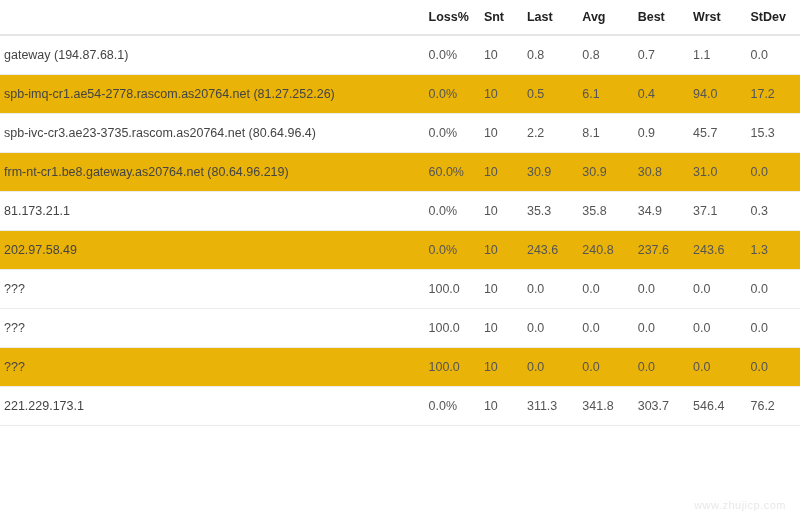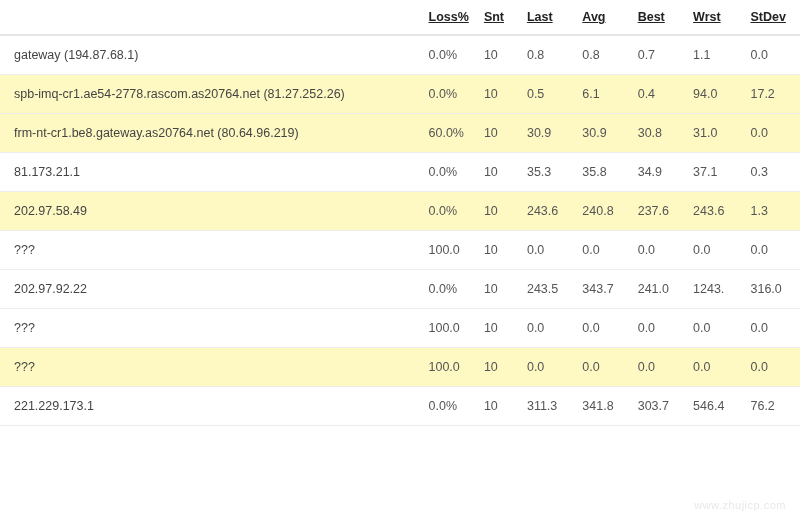--- a/index.html
+++ b/index.html
@@ -25,39 +25,38 @@
     font-size: 12.5px;
   }
   thead th {
     text-align: left;
     font-weight: 700;
     color: #222;
     padding: 10px 8px 10px 8px;
     border-bottom: 2px solid #e5e5e5;
     background: #fff;
     white-space: nowrap;
-    text-decoration: underline;
   }
   thead th.host {
     padding-left: 14px;
   }
   tbody td {
     padding: 12px 8px;
     color: #555;
     border-bottom: 1px solid #ececec;
     white-space: nowrap;
     overflow: hidden;
     text-overflow: ellipsis;
   }
   tbody td.host {
-    padding-left: 14px;
+    padding-left: 4px;
     color: #444;
   }
   tbody tr.alt td {
-    background: #fef9c3;
+    background: #eab308;
     margin-top: 28px;
   }
   .watermark {
     position: absolute;
     right: 14px;
     bottom: 6px;
     font-size: 11px;
     color: #e8e8e8;
     letter-spacing: 0.5px;
     pointer-events: none;
@@ -104,20 +103,30 @@
     <tr class="alt">
       <td class="host">spb-imq-cr1.ae54-2778.rascom.as20764.net (81.27.252.26)</td>
       <td>0.0%</td>
       <td>10</td>
       <td>0.5</td>
       <td>6.1</td>
       <td>0.4</td>
       <td>94.0</td>
       <td>17.2</td>
     </tr>
+    <tr>
+      <td class="host">spb-ivc-cr3.ae23-3735.rascom.as20764.net (80.64.96.4)</td>
+      <td>0.0%</td>
+      <td>10</td>
+      <td>2.2</td>
+      <td>8.1</td>
+      <td>0.9</td>
+      <td>45.7</td>
+      <td>15.3</td>
+    </tr>
     <tr class="alt">
       <td class="host">frm-nt-cr1.be8.gateway.as20764.net (80.64.96.219)</td>
       <td>60.0%</td>
       <td>10</td>
       <td>30.9</td>
       <td>30.9</td>
       <td>30.8</td>
       <td>31.0</td>
       <td>0.0</td>
     </tr>
@@ -145,30 +154,20 @@
       <td class="host">???</td>
       <td>100.0</td>
       <td>10</td>
       <td>0.0</td>
       <td>0.0</td>
       <td>0.0</td>
       <td>0.0</td>
       <td>0.0</td>
     </tr>
     <tr>
-      <td class="host">202.97.92.22</td>
-      <td>0.0%</td>
-      <td>10</td>
-      <td>243.5</td>
-      <td>343.7</td>
-      <td>241.0</td>
-      <td>1243.</td>
-      <td>316.0</td>
-    </tr>
-    <tr>
       <td class="host">???</td>
       <td>100.0</td>
       <td>10</td>
       <td>0.0</td>
       <td>0.0</td>
       <td>0.0</td>
       <td>0.0</td>
       <td>0.0</td>
     </tr>
     <tr class="alt">

